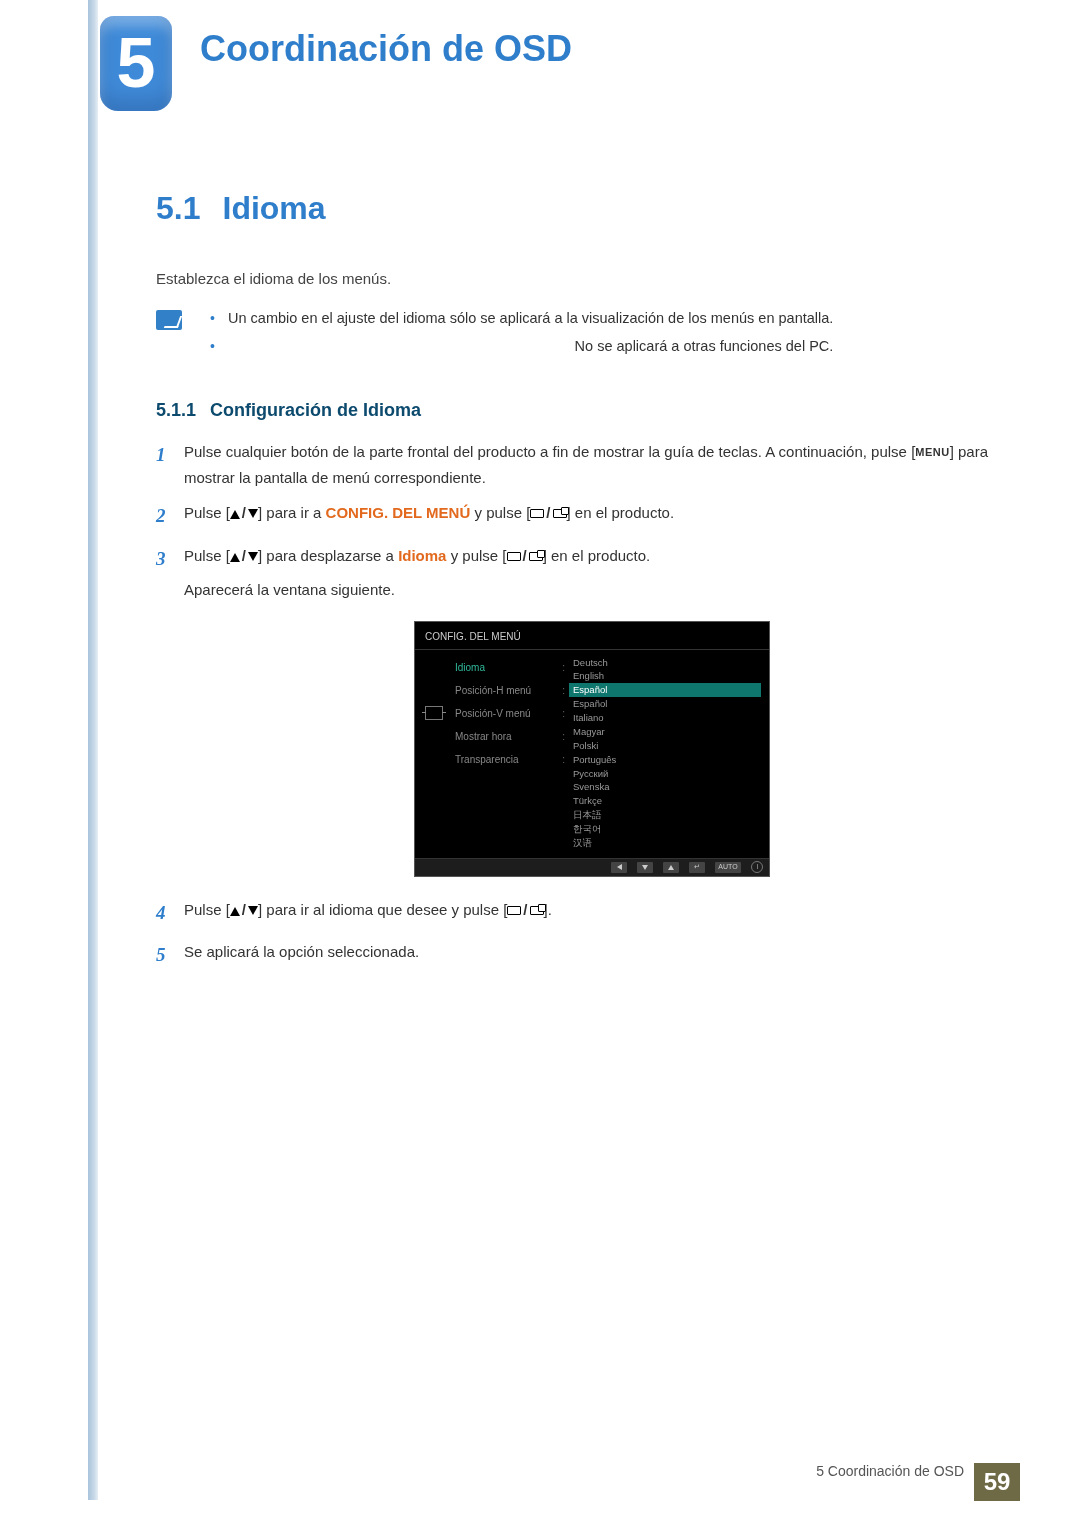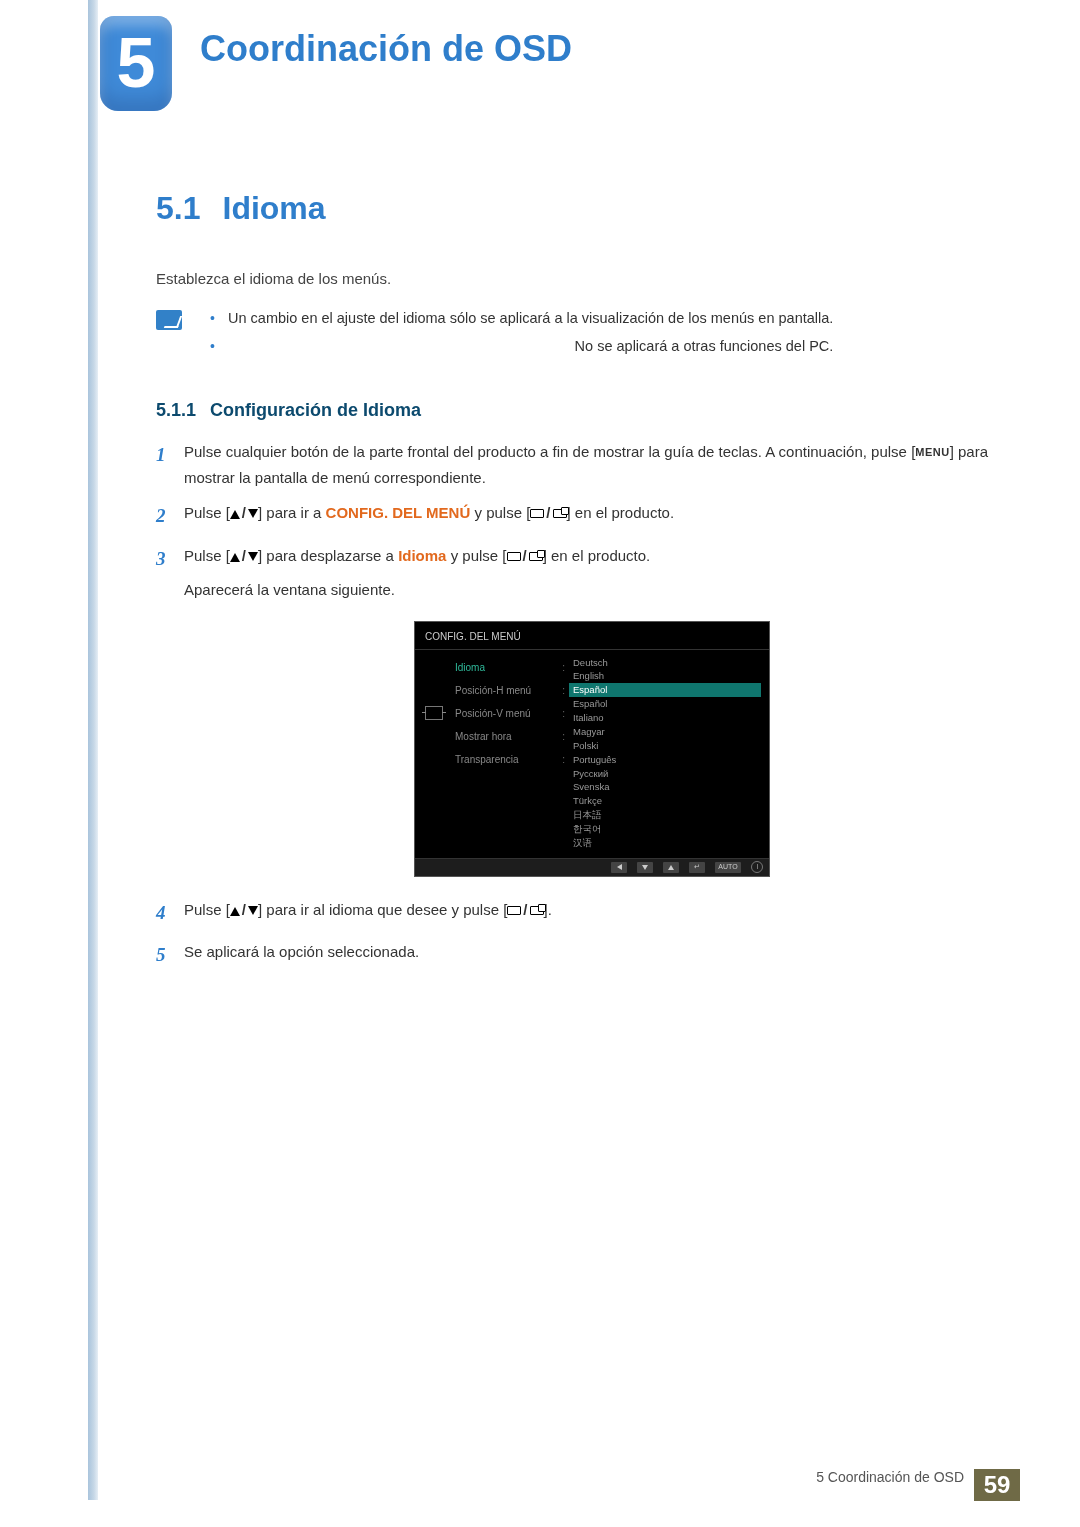--- a/index.html
+++ b/index.html
@@ -262,21 +262,21 @@
     font-size: 14px;
     color: #555;
     margin-right: 10px;
   }
   .footer-pg {
     background: #6f6a46;
     color: #fff;
     font-size: 24px;
     font-weight: 700;
     width: 46px;
-    height: 32px;
+    height: 38px;
     display: flex;
     align-items: center;
     justify-content: center;
   }
 </style>
 </head>
 <body>
 
 <div class="left-stripe"></div>
 

